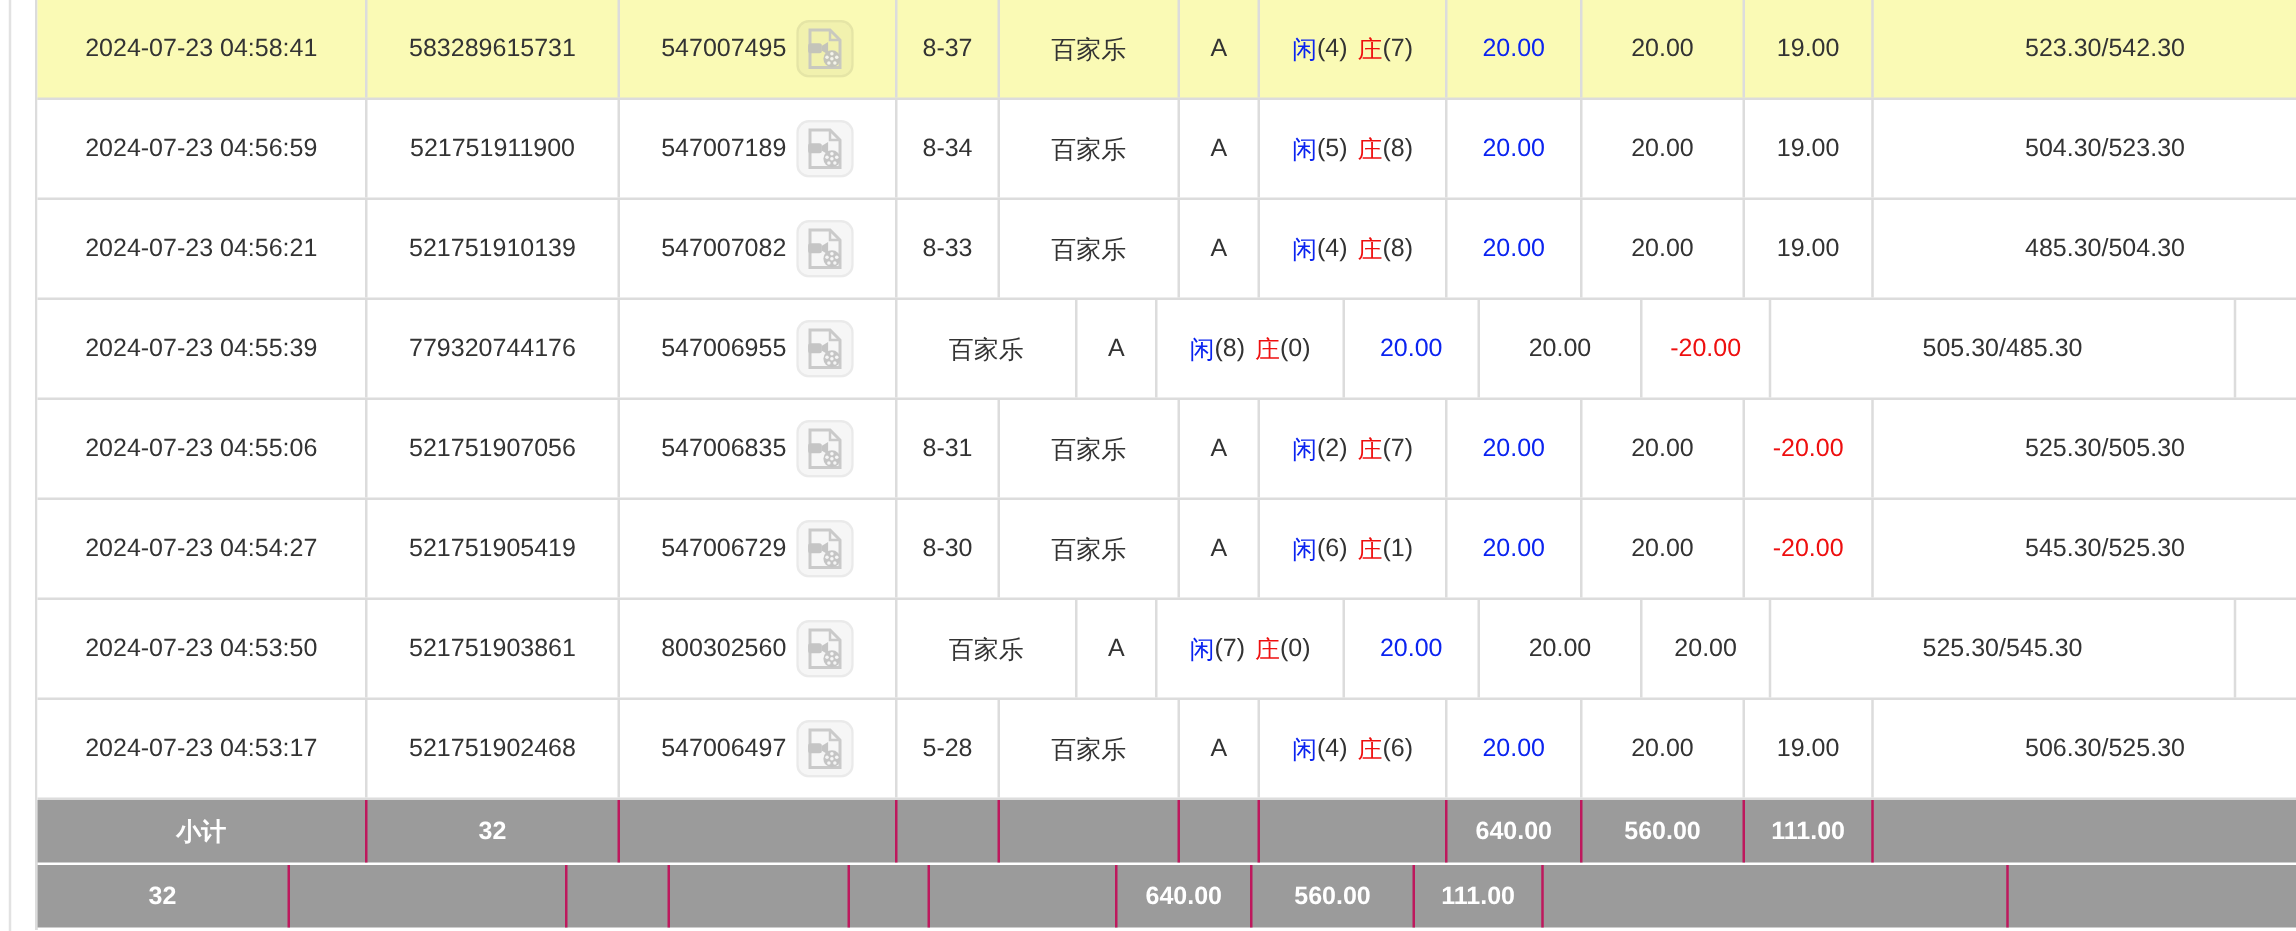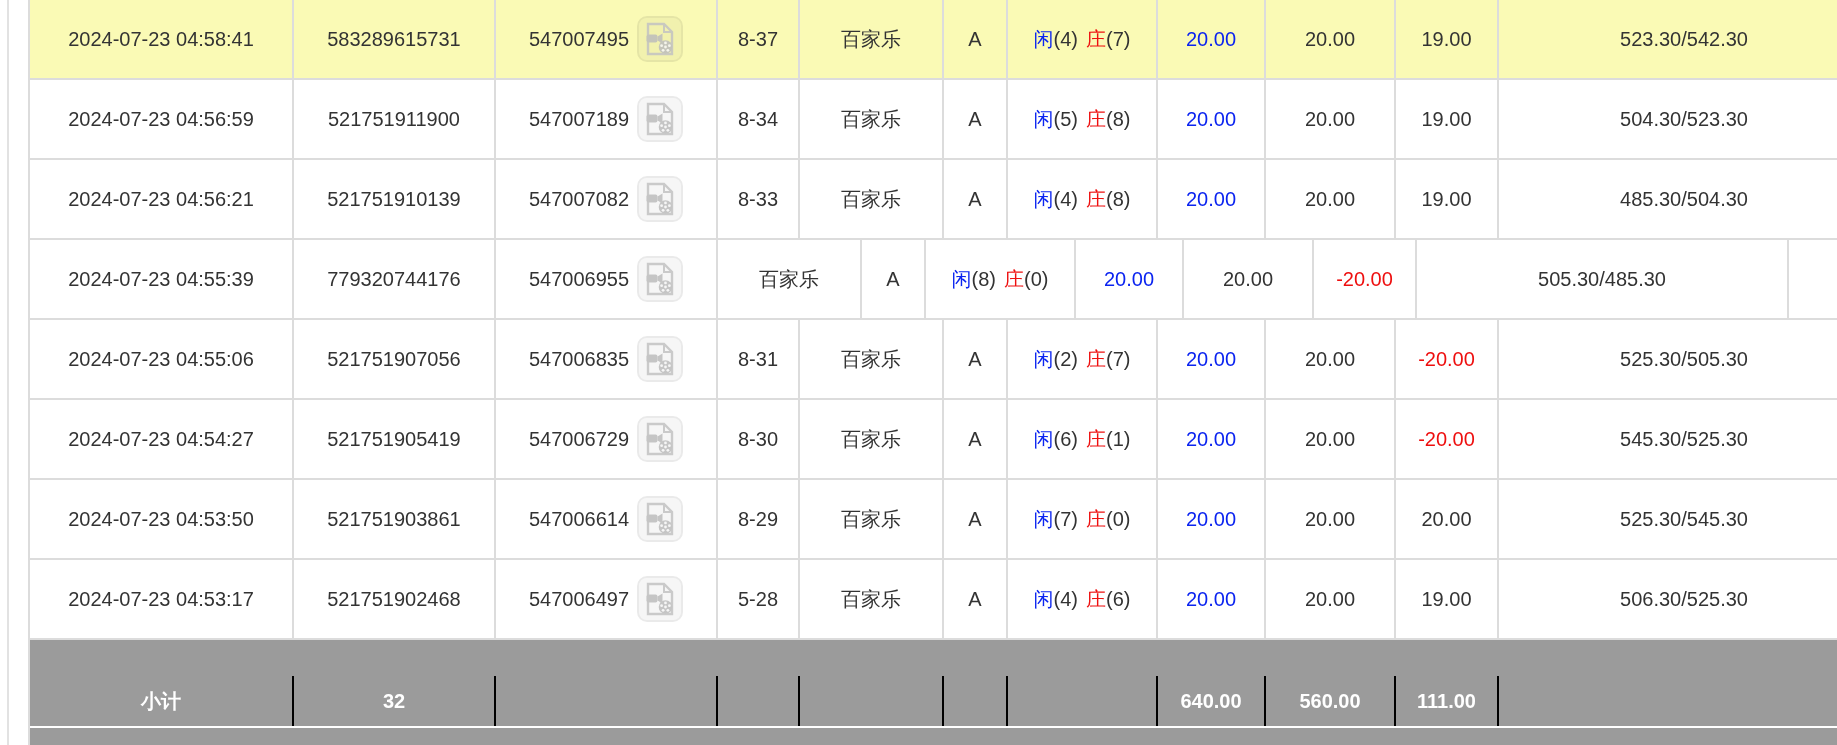--- a/index.html
+++ b/index.html
@@ -24,21 +24,21 @@
   .gap{display:inline-block;width:8px;}
   
   .vbtn{
     width:46px;height:46px;margin-left:8px;flex:0 0 auto;
     border-radius:10px;background:rgba(0,0,0,0.035);border:2px solid rgba(0,0,0,0.05);
     display:flex;align-items:center;justify-content:center;cursor:pointer;box-sizing:border-box;
   }
   .vbtn svg{display:block;opacity:.85;}
   
   .srow{display:flex;background:var(--sum);color:#ffffff;font-weight:bold;border-bottom:2px solid #ffffff;}
-  .srow .cell{height:50px;border-right:2px solid #000000;background:transparent;margin-top:36px;}
+  .srow .cell{height:50px;border-right:2px solid #be185d;background:transparent;}
 </style>
 </head>
 <body style="--hl: #FAFAB5; --sum: #9B9B9B; --grid: #DCDCDC; --blue: #0B24F0; --red: #EE0F0F;">
 
 <div class="edge-line"></div>
 
 <div class="tbl">
   <div id="rows">
       <div class="row hl">
     <div class="cell c0">2024-07-23 04:58:41</div>
@@ -264,38 +264,37 @@
       <span class="blue link">20.00</span>
     </div>
     <div class="cell c8">20.00</div>
     <div class="cell c9 red">-20.00</div>
     <div class="cell c10">545.30/525.30</div>
   </div>
       <div class="row">
     <div class="cell c0">2024-07-23 04:53:50</div>
     <div class="cell c1">521751903861</div>
     <div class="cell c2">
-      <span>547006614</span>
-      <span class="vbtn">
-        <svg width="30" height="34" viewBox="0 0 30 34">
-          <path d="M3 2 h16 l8 8 v22 h-24 z" fill="none" stroke="#c3c3c3" stroke-width="2.4"></path>
-          <path d="M19 2 v8 h8" fill="none" stroke="#c3c3c3" stroke-width="2"></path>
-          <rect x="1.5" y="12.5" width="11" height="8" rx="2" fill="#bdbdbd"></rect>
-          <path d="M12.5 14.5 L17.5 11.5 L17.5 21.5 L12.5 18.5 Z" fill="#bdbdbd"></path>
-          <circle cx="20.5" cy="25" r="6.8" fill="#bdbdbd"></circle>
-          <circle cx="20.5" cy="25" r="1.4" fill="#f6f6f6"></circle>
-          <circle cx="20.5" cy="20.9" r="1.4" fill="#f6f6f6"></circle>
-          <circle cx="16.6" cy="23.7" r="1.4" fill="#f6f6f6"></circle>
-          <circle cx="18.1" cy="28.3" r="1.4" fill="#f6f6f6"></circle>
-          <circle cx="22.9" cy="28.3" r="1.4" fill="#f6f6f6"></circle>
-          <circle cx="24.4" cy="23.7" r="1.4" fill="#f6f6f6"></circle>
-        </svg>
-      </span>
-    </div>
-    <div class="cell c3">8-29</div>
+      <span>800302560</span>
+      <span class="vbtn">
+        <svg width="30" height="34" viewBox="0 0 30 34">
+          <path d="M3 2 h16 l8 8 v22 h-24 z" fill="none" stroke="#c3c3c3" stroke-width="2.4"></path>
+          <path d="M19 2 v8 h8" fill="none" stroke="#c3c3c3" stroke-width="2"></path>
+          <rect x="1.5" y="12.5" width="11" height="8" rx="2" fill="#bdbdbd"></rect>
+          <path d="M12.5 14.5 L17.5 11.5 L17.5 21.5 L12.5 18.5 Z" fill="#bdbdbd"></path>
+          <circle cx="20.5" cy="25" r="6.8" fill="#bdbdbd"></circle>
+          <circle cx="20.5" cy="25" r="1.4" fill="#f6f6f6"></circle>
+          <circle cx="20.5" cy="20.9" r="1.4" fill="#f6f6f6"></circle>
+          <circle cx="16.6" cy="23.7" r="1.4" fill="#f6f6f6"></circle>
+          <circle cx="18.1" cy="28.3" r="1.4" fill="#f6f6f6"></circle>
+          <circle cx="22.9" cy="28.3" r="1.4" fill="#f6f6f6"></circle>
+          <circle cx="24.4" cy="23.7" r="1.4" fill="#f6f6f6"></circle>
+        </svg>
+      </span>
+    </div>
     <div class="cell c4">百家乐</div>
     <div class="cell c5">A</div>
     <div class="cell c6">
       <span class="blue">闲</span>
           <span>(7)</span>
           <span class="gap"></span>
           <span class="red">庄</span>
           <span>(0)</span>
     </div>
     <div class="cell c7">

